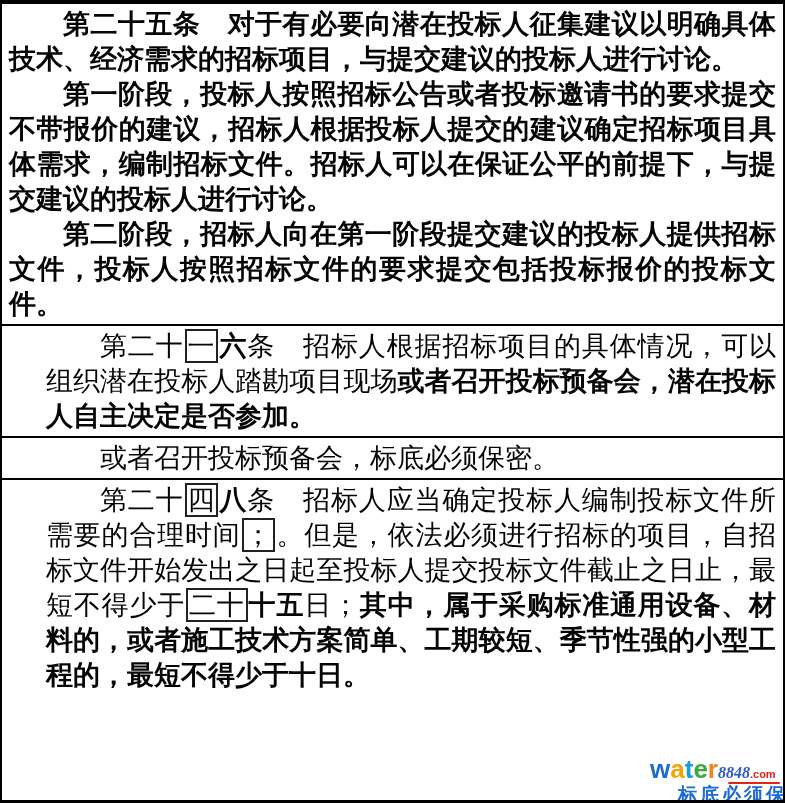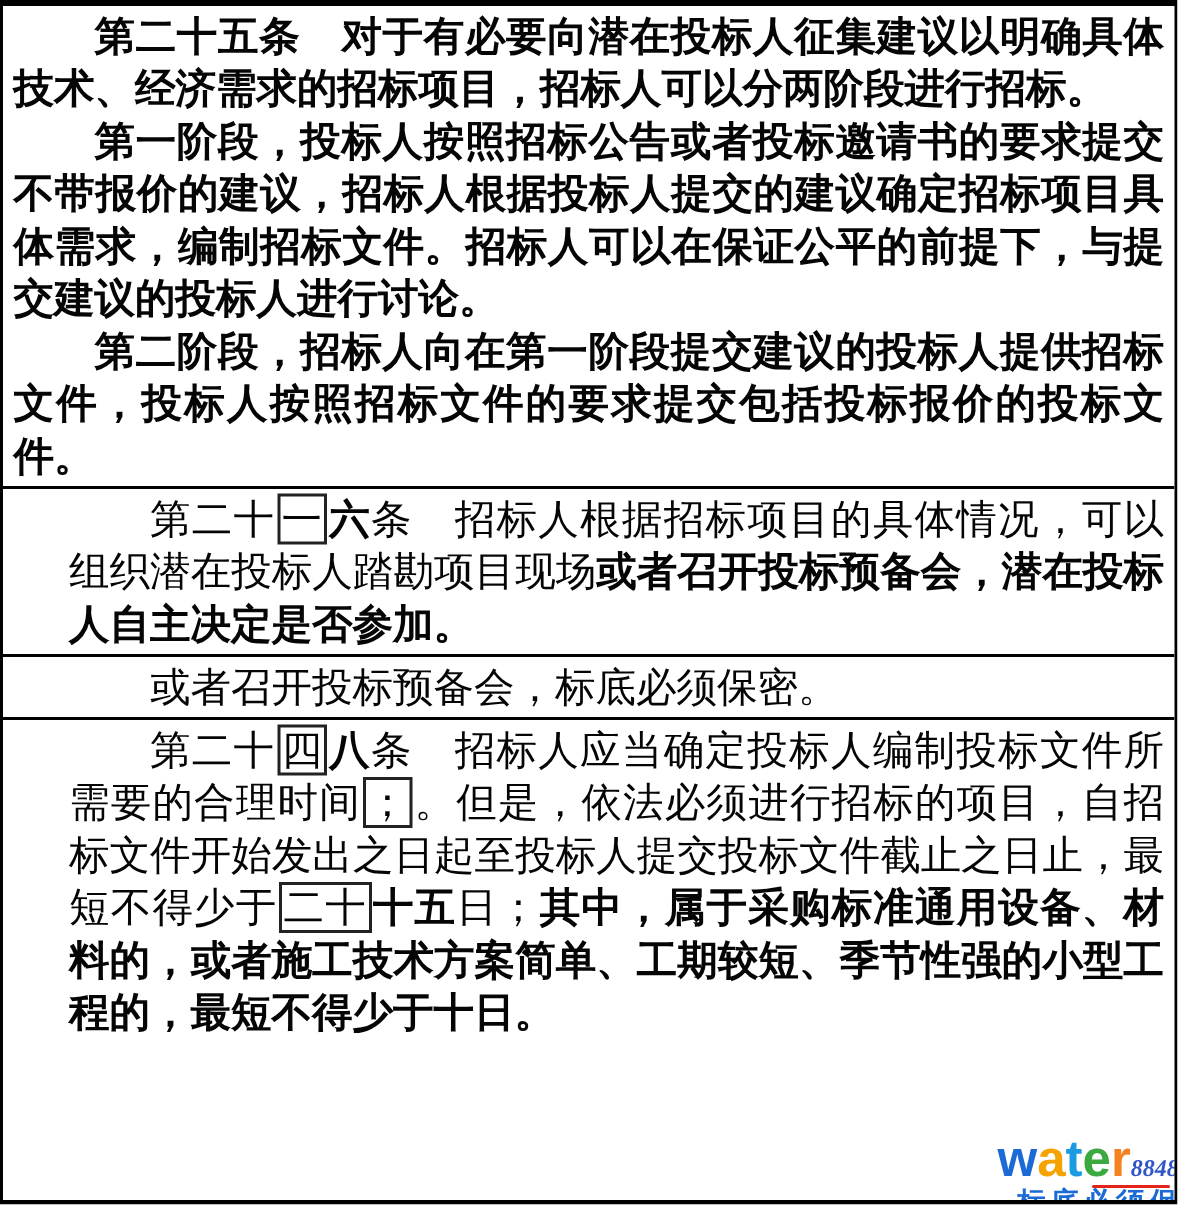--- a/index.html
+++ b/index.html
@@ -51,23 +51,22 @@
     width:135px;
     text-align:left;
     mix-blend-mode:multiply;
     pointer-events:none;
     line-height:1;
   }
   .wm-line1{white-space:nowrap;}
   .wm-word{
     font-family:"Liberation Sans","DejaVu Sans",sans-serif;
     font-weight:700;
-    font-size:34px;
+    font-size:26px;
     letter-spacing:0;
-    margin-left:15px;
   }
   .wm-num{
     font-family:"Liberation Serif","DejaVu Serif",serif;
     font-style:italic;
     font-weight:700;
     font-size:16px;
   }
   .wm-com{
     font-family:"Liberation Sans","DejaVu Sans",sans-serif;
     font-weight:700;
@@ -87,21 +86,21 @@
     white-space:nowrap;
     margin-left:28px;
   }
 </style>
 </head>
 <body>
 
 <div class="doc">
   <div>
       <div class="row">
-        <p class="para"><span class="seg-bold">第二十五条　对于有必要向潜在投标人征集建议以明确具体技术、经济需求的招标项目，招标人可以分两阶段进行招标。</span></p>
+        <p class="para"><span class="seg-bold">第二十五条　对于有必要向潜在投标人征集建议以明确具体技术、经济需求的招标项目，与提交建议的投标人进行讨论。</span></p>
         <p class="para"><span class="seg-bold">第一阶段，投标人按照招标公告或者投标邀请书的要求提交不带报价的建议，招标人根据投标人提交的建议确定招标项目具体需求，编制招标文件。招标人可以在保证公平的前提下，与提交建议的投标人进行讨论。</span></p>
         <p class="para"><span class="seg-bold">第二阶段，招标人向在第一阶段提交建议的投标人提供招标文件，投标人按照招标文件的要求提交包括投标报价的投标文件。</span></p>
       </div>
       <div class="row">
         <p class="para"><span class="seg-normal">第二十</span><span class="seg-boxed">一</span><span class="seg-bold">六</span><span class="seg-normal">条　招标人根据招标项目的具体情况，可以组织潜在投标人踏勘项目现场</span><span class="seg-bold">或者召开投标预备会，潜在投标人自主决定是否参加。</span></p>
       </div>
       <div class="row">
         <p class="para"><span class="seg-normal">或者召开投标预备会，标底必须保密。</span></p>
       </div>
       <div class="row">

